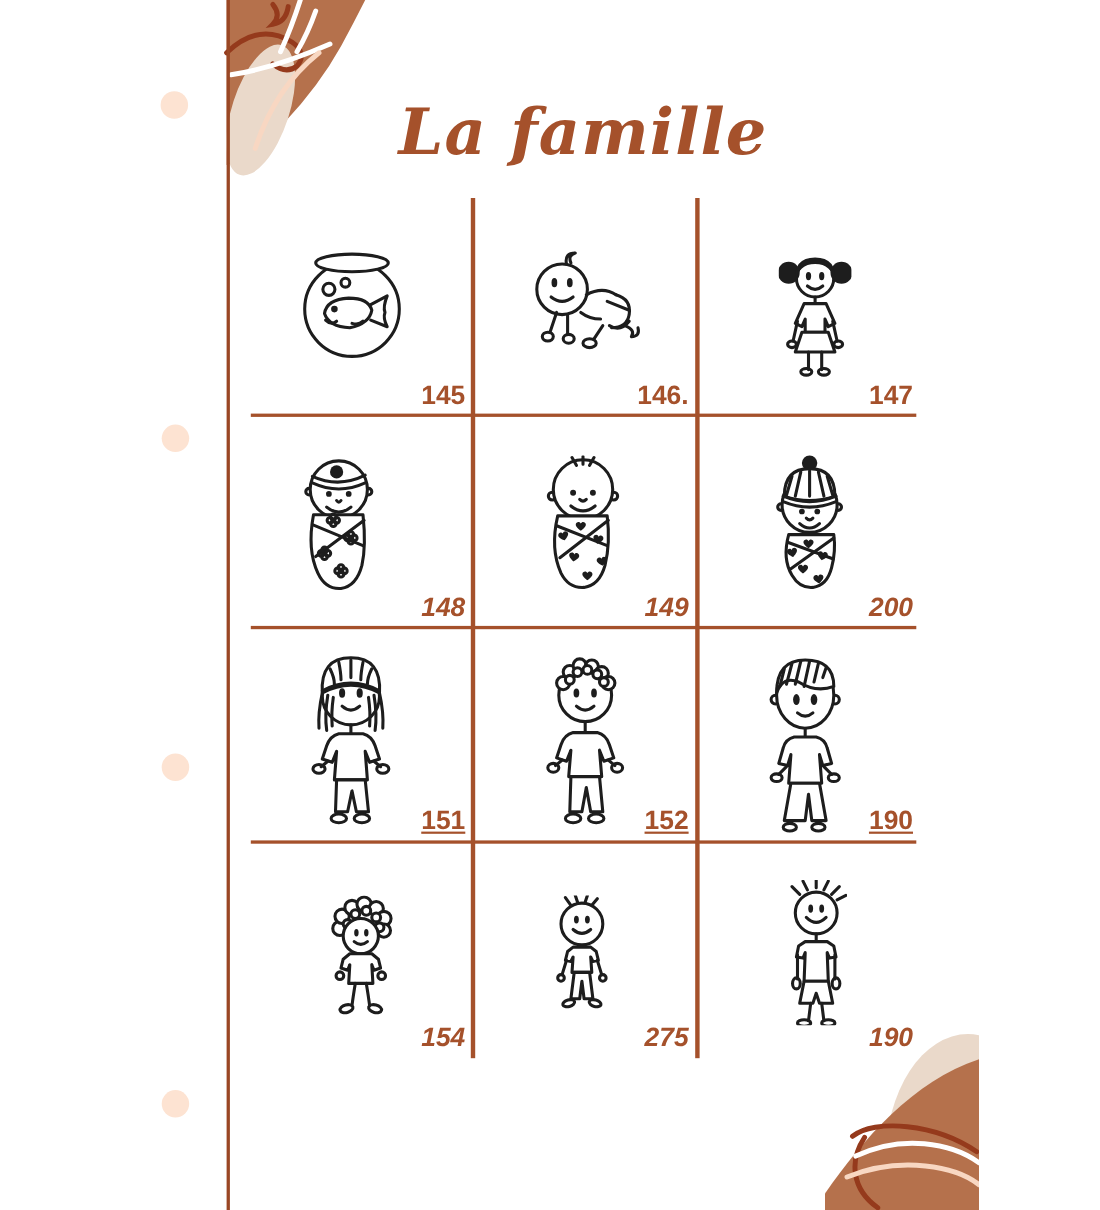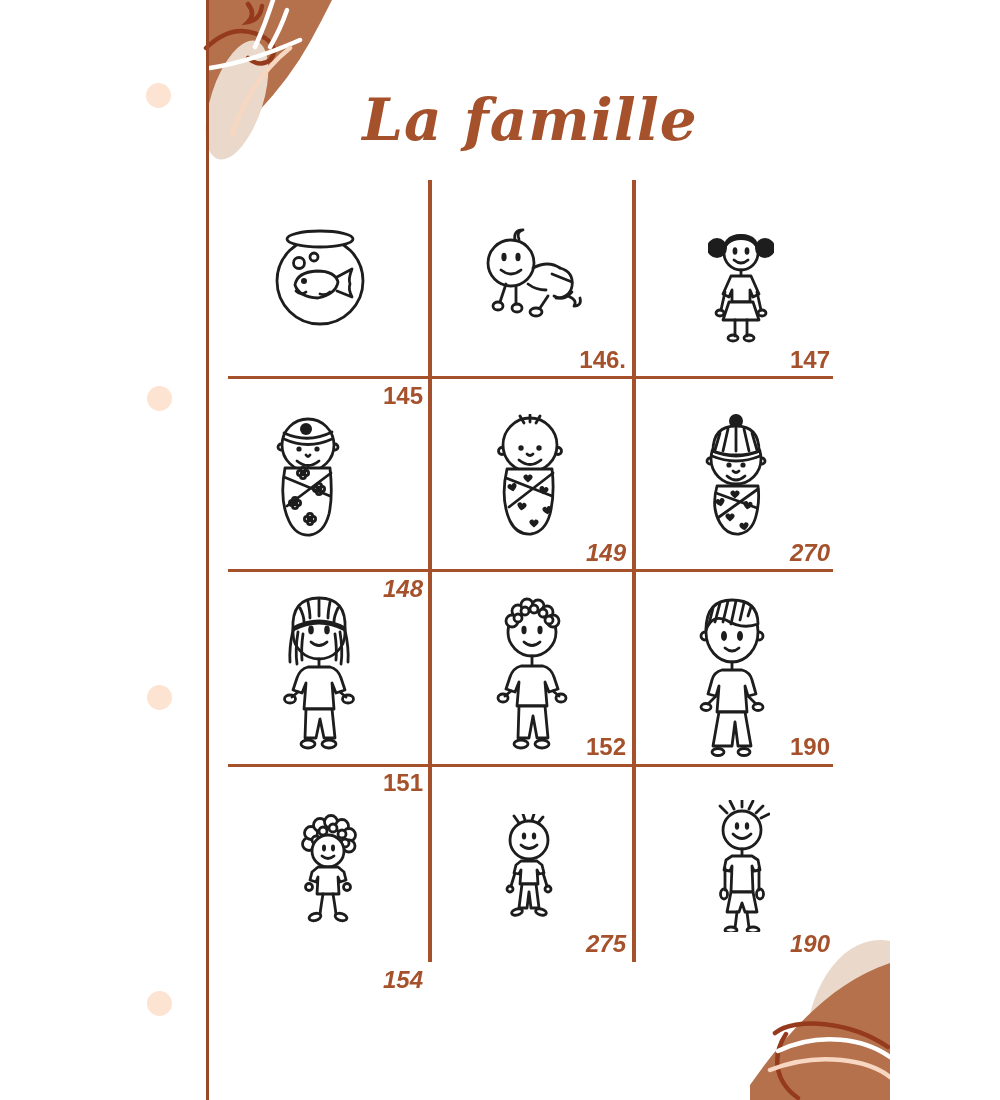--- a/index.html
+++ b/index.html
@@ -30,22 +30,22 @@
   
   .vline { position:absolute; top:180px; width:4px; height:782px; background:#A5512B; z-index:3; }
   .vline1 { left:428px; } .vline2 { left:632px; }
   .hline { position:absolute; left:228px; width:605px; height:3px; background:#A5512B; z-index:3; }
   .hline1 { top:376px; } .hline2 { top:569px; } .hline3 { top:764px; }
   
   .num {
     position:absolute; width:90px; text-align:right;
     font-weight:700; font-size:24px; color:#A5512B; z-index:5;
   }
-  .r1 { top:346px; } .r2 { top:539px;font-style:italic; } .r3 { top:733px; } .r4 { top:930px;font-style:italic; }
-  .c1 { left:333px;margin-top:36px; } .c2 { left:536px; } .c3 { left:740px; }
+  .r1 { top:346px; } .r2 { top:539px;font-style:italic; } .r3 { top:733px;text-decoration:underline; } .r4 { top:930px;font-style:italic; }
+  .c1 { left:333px; } .c2 { left:536px; } .c3 { left:740px; }
   
   .ill { position:absolute; z-index:2; }
   .ink { stroke:#1D1D1D; stroke-width:2.8; fill:none; stroke-linecap:round; stroke-linejoin:round; }
   .inkf { fill:#1D1D1D; stroke:none; }
   .inkw { stroke:#1D1D1D; stroke-width:2.8; fill:#ffffff; stroke-linecap:round; stroke-linejoin:round; }
 </style>
 </head>
 <body>
 
 <div class="page">
@@ -84,21 +84,21 @@
   <div class="vline vline2"></div>
   <div class="hline hline1"></div>
   <div class="hline hline2"></div>
   <div class="hline hline3"></div>
 
   <div class="num r1 c1">145</div>
   <div class="num r1 c2">146.</div>
   <div class="num r1 c3">147</div>
   <div class="num r2 c1">148</div>
   <div class="num r2 c2">149</div>
-  <div class="num r2 c3">270</div>
+  <div class="num r2 c3">200</div>
   <div class="num r3 c1">151</div>
   <div class="num r3 c2">152</div>
   <div class="num r3 c3">190</div>
   <div class="num r4 c1">154</div>
   <div class="num r4 c2">275</div>
   <div class="num r4 c3">190</div>
 
   <svg class="ill" style="left:262px;top:222px" width="116" height="104" viewBox="0 0 116 104">
     <circle class="ink" cx="58" cy="59" r="43"></circle>
     <ellipse class="inkw" cx="58" cy="17" rx="33" ry="8"></ellipse>

